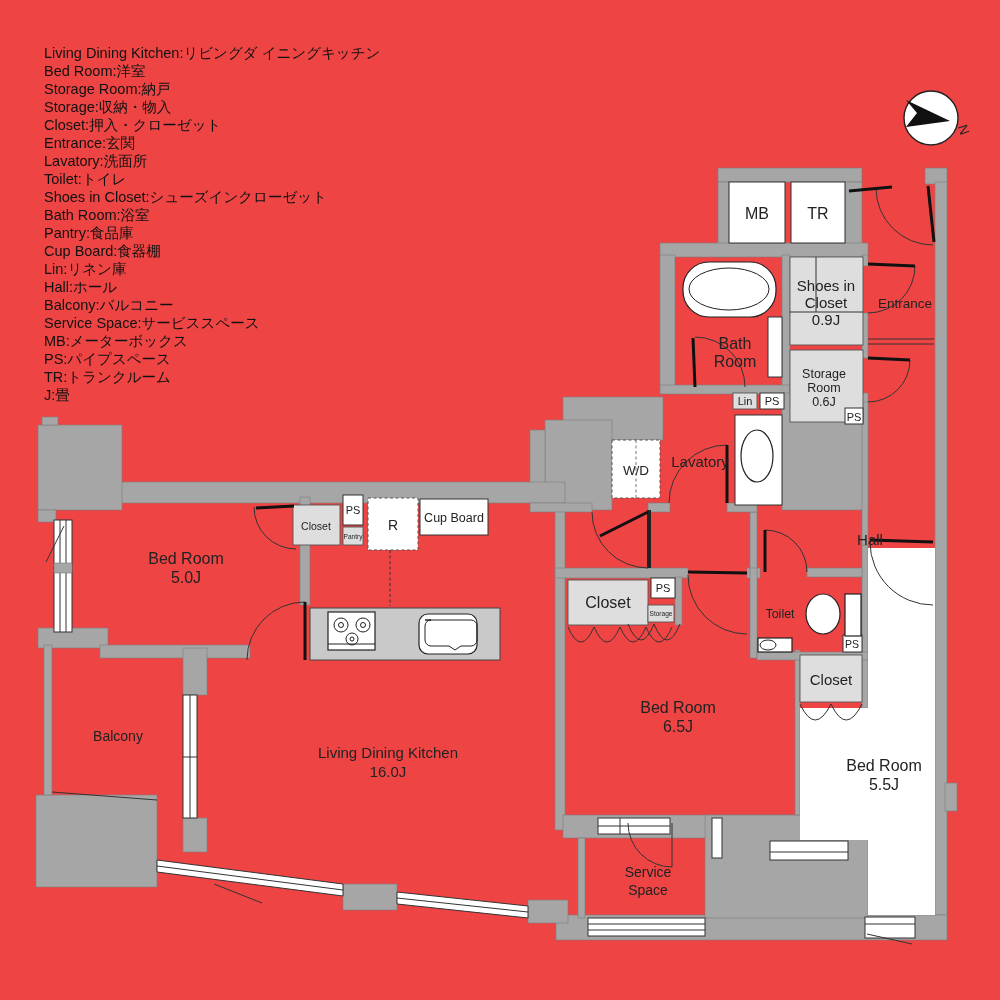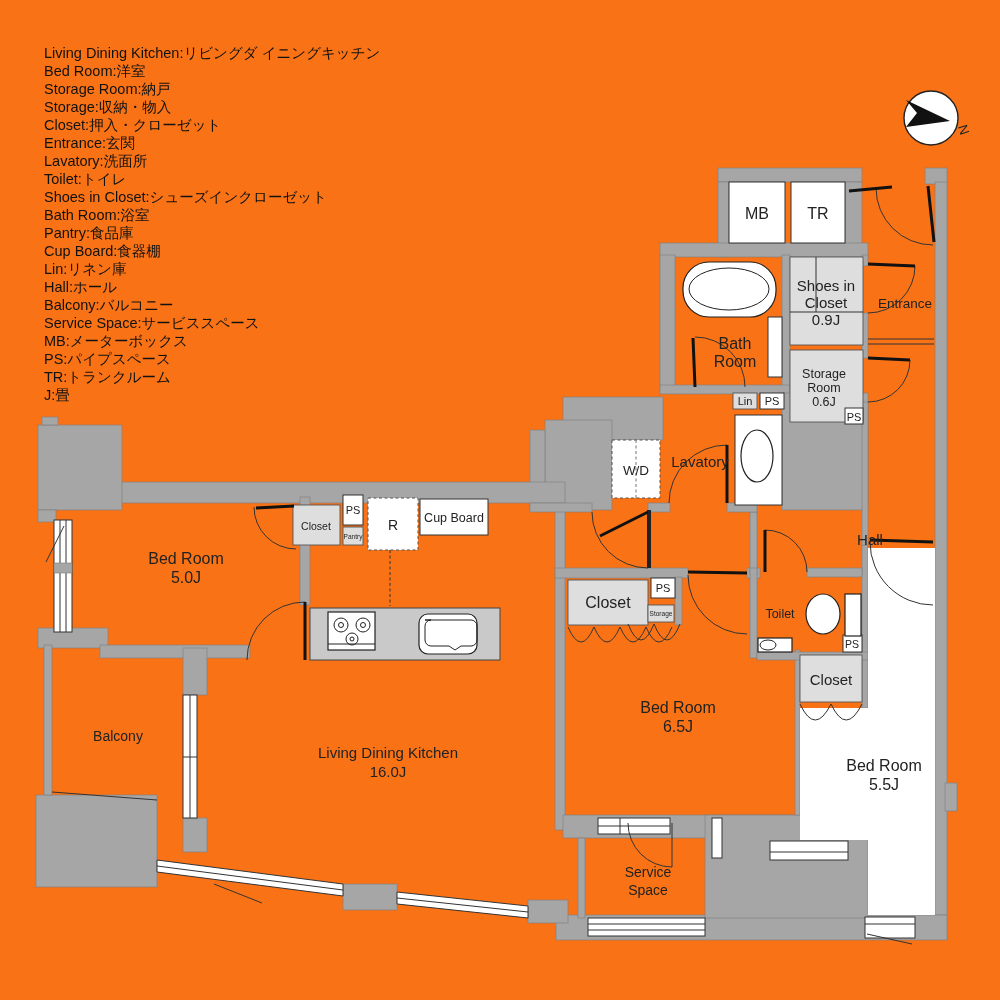--- a/index.html
+++ b/index.html
@@ -1,16 +1,16 @@
 <!DOCTYPE html>
 <html><head>
 <meta charset="utf-8">
 <style>
   html,body{margin:0;padding:0;background:#fff;}
-  #stage{position:relative;width:1000px;height:1000px;background:#f97316;overflow:hidden;
+  #stage{position:relative;width:1000px;height:1000px;background:#ef4444;overflow:hidden;
          font-family:"Liberation Sans","DejaVu Sans",sans-serif;}
   #legend{position:absolute;left:44px;top:44px;font-size:14.5px;line-height:18px;
           color:#111;white-space:pre;}
   #plan{position:absolute;left:0;top:0;}
   .w{fill:#a6a6a6;stroke:#7d7d7d;stroke-width:.6;}
   .shade{fill:#dedede;stroke:#555;stroke-width:.9;}
   .box{fill:#fff;stroke:#333;stroke-width:1;}
   .dash{fill:#fff;stroke:#555;stroke-width:1;stroke-dasharray:3 2.5;}
   .fx{fill:#fff;stroke:#222;stroke-width:1.2;}
   .fx2{fill:none;stroke:#222;stroke-width:1;}

